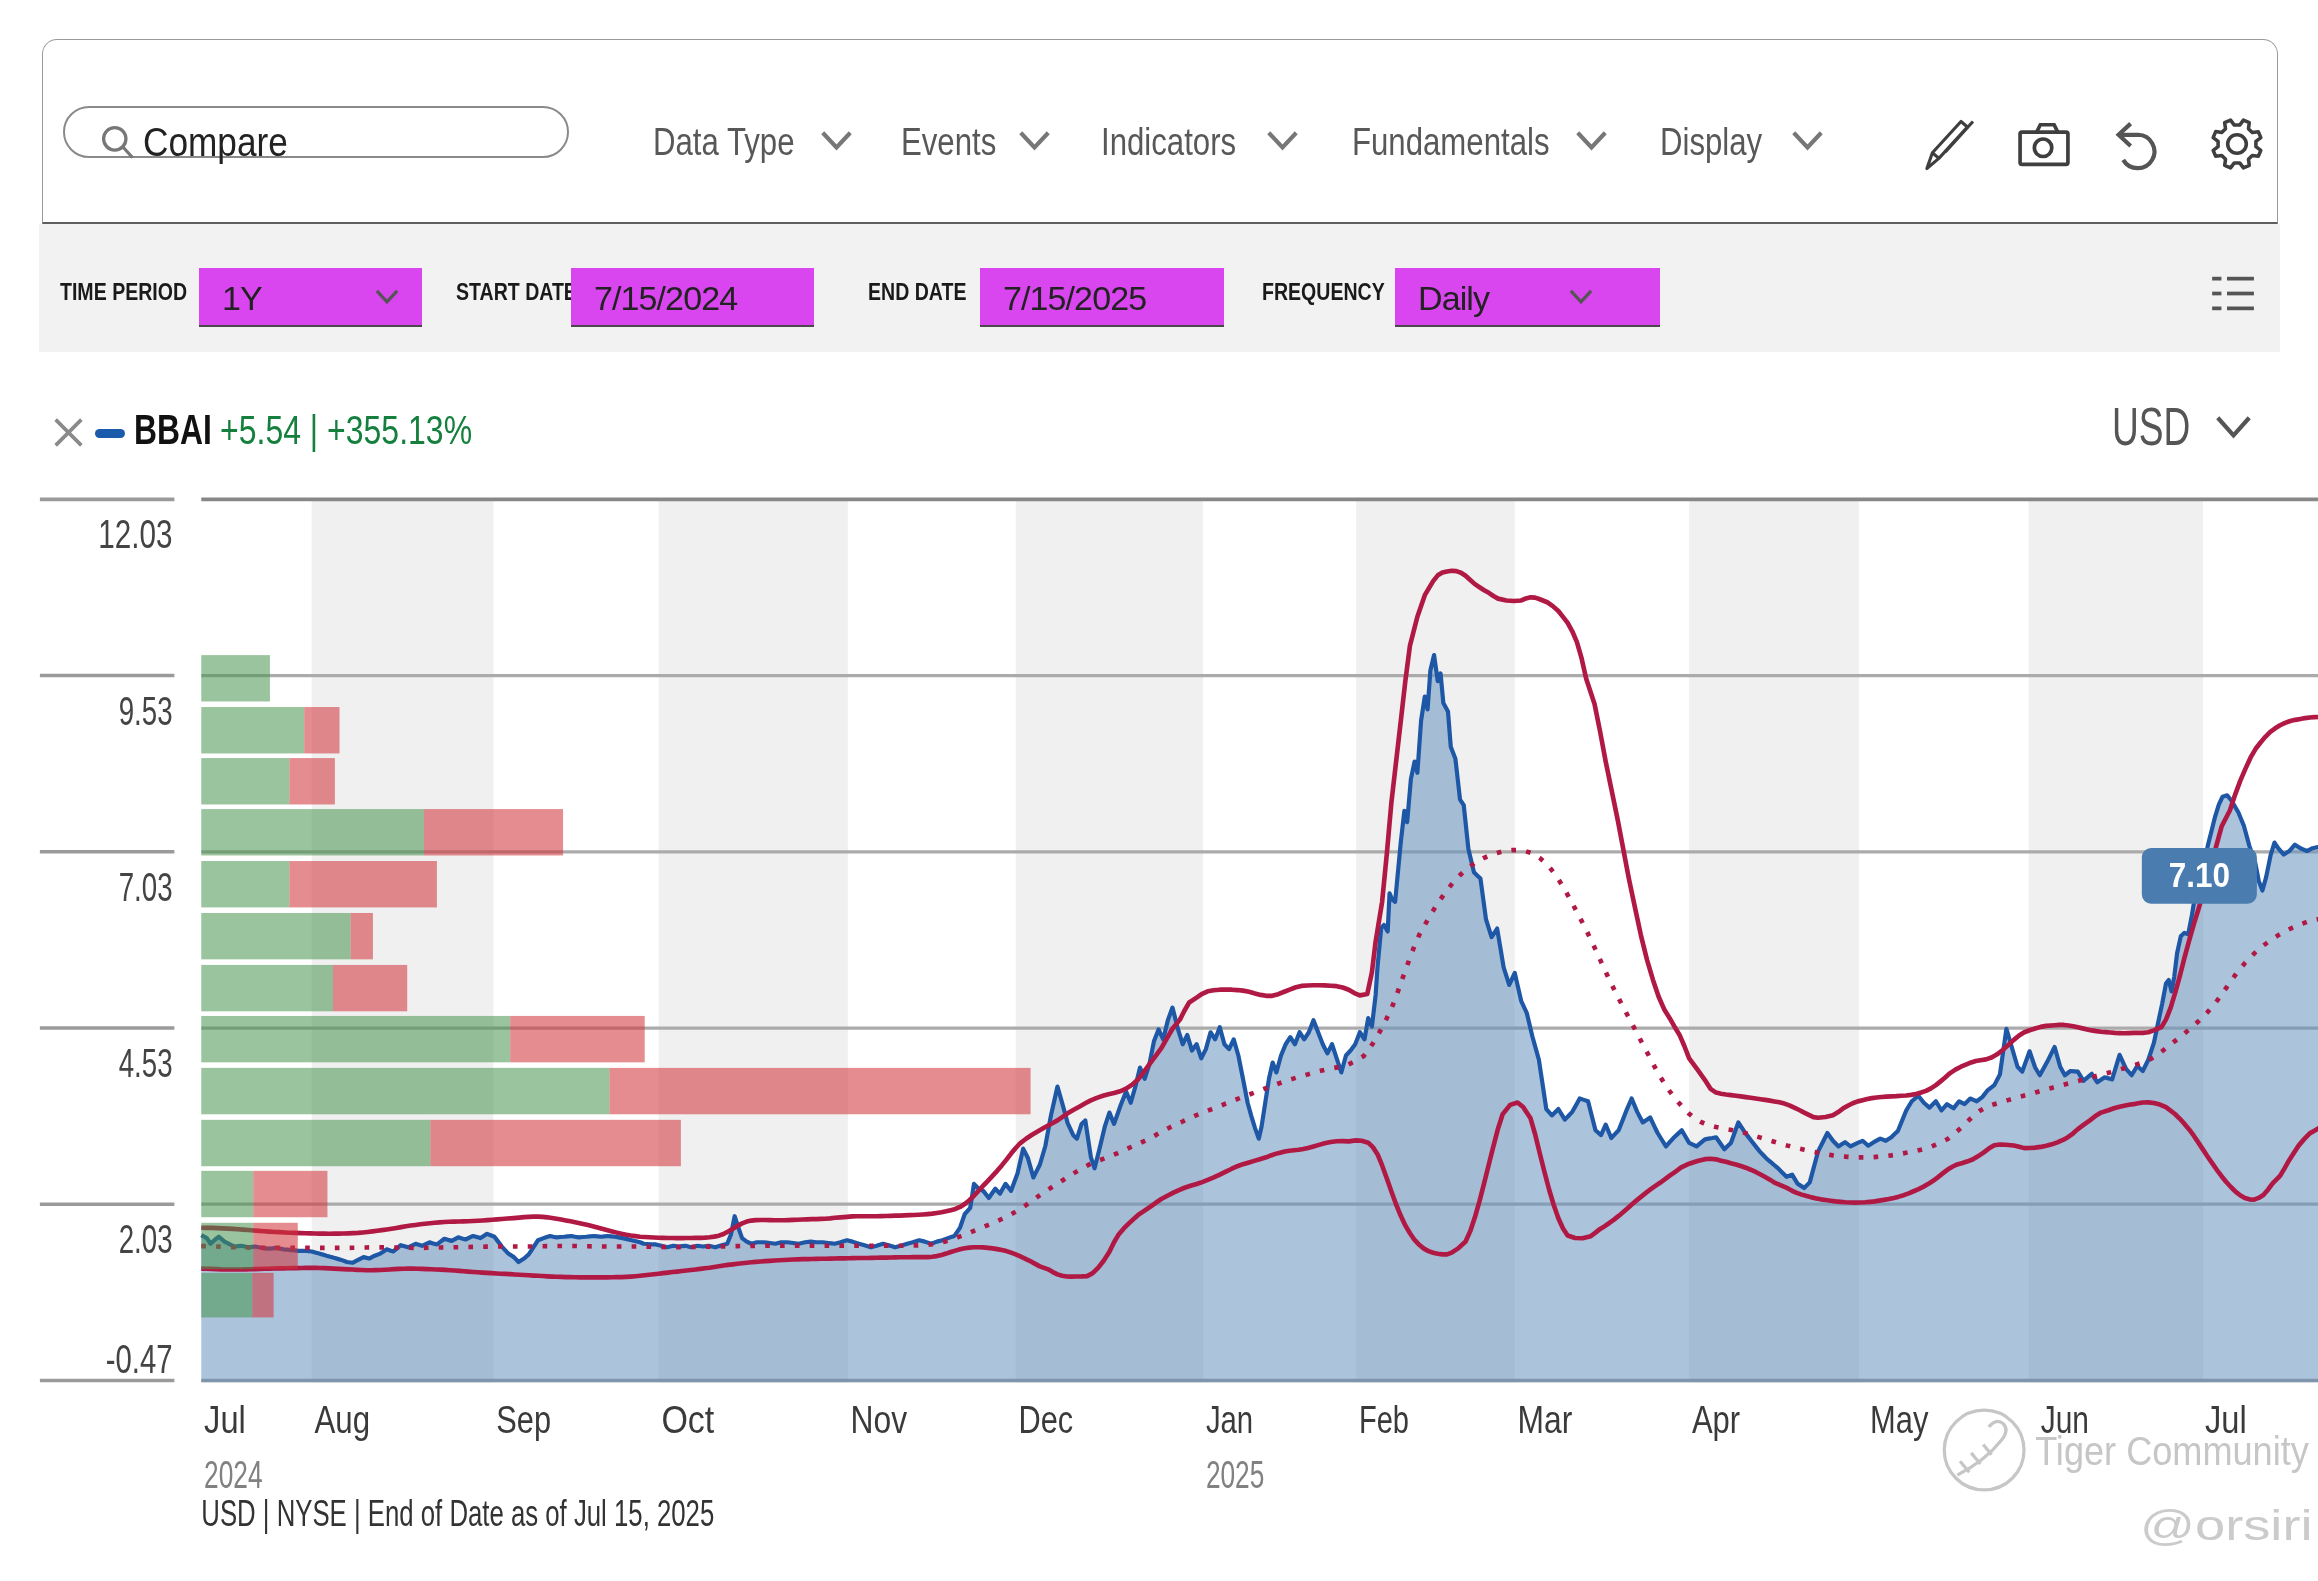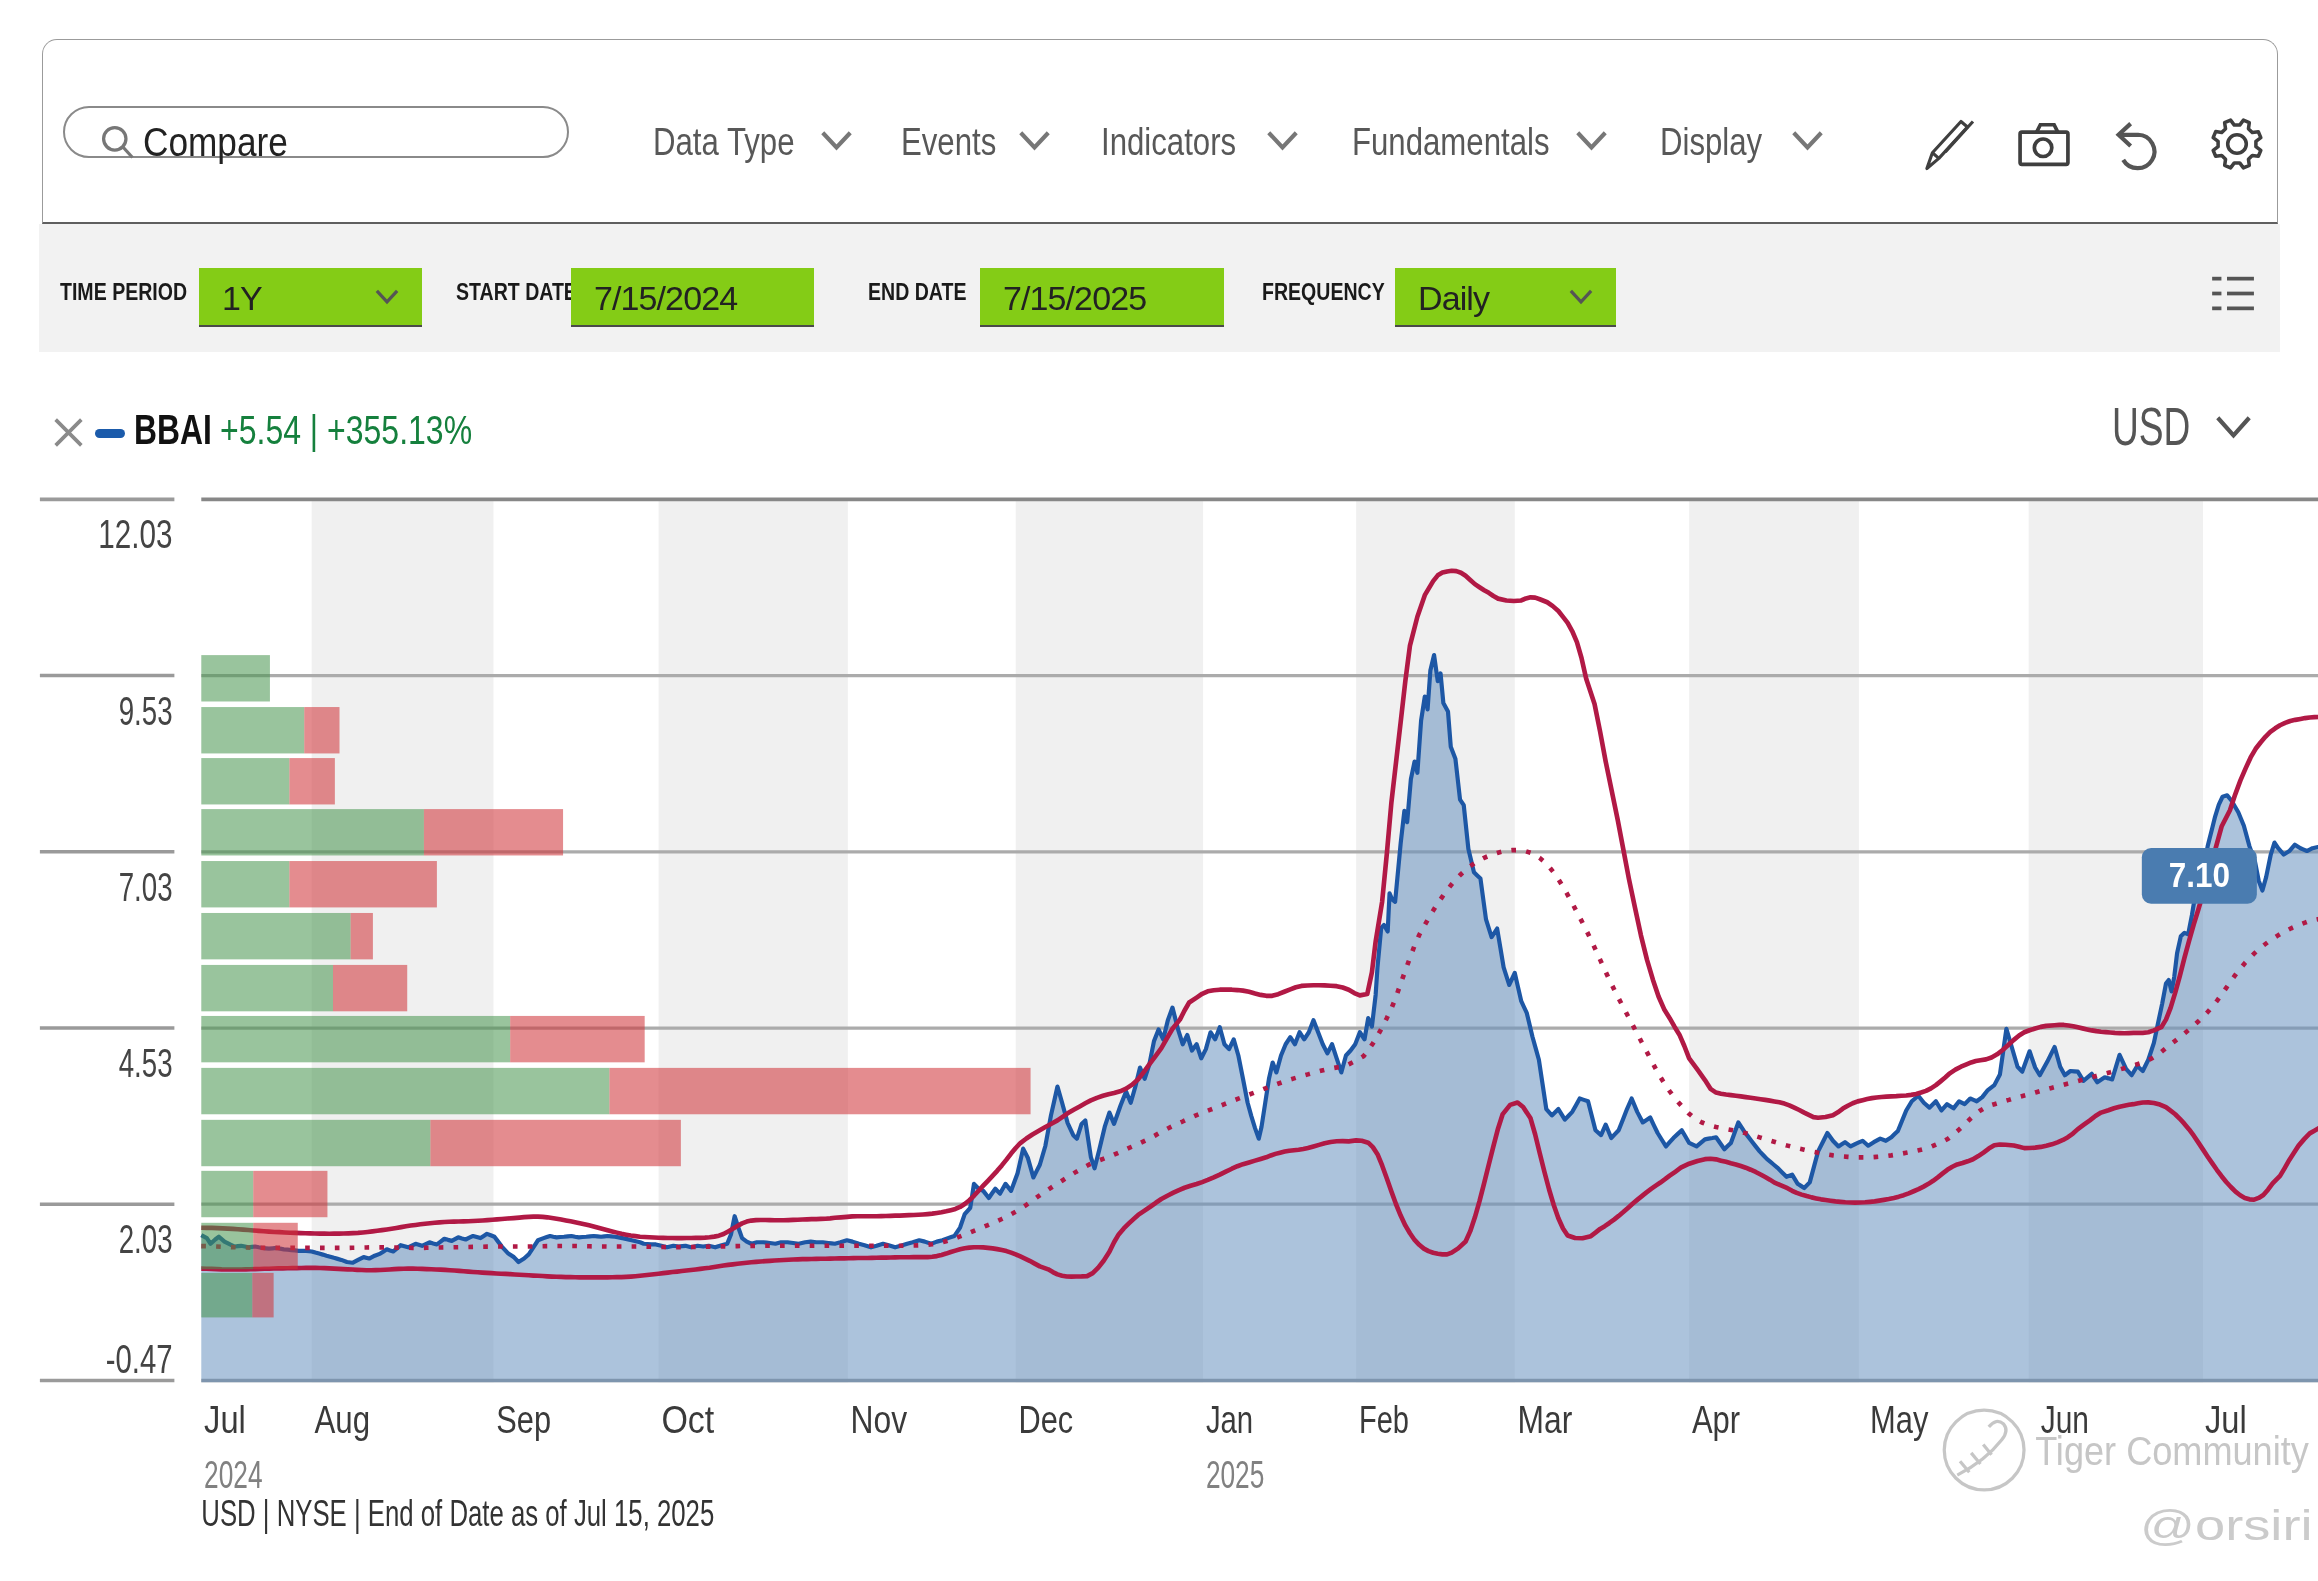--- a/index.html
+++ b/index.html
@@ -3,21 +3,21 @@
 <style>
 *{margin:0;padding:0;box-sizing:border-box}
 body{width:2319px;height:1582px;background:#fff;font-family:"Liberation Sans",sans-serif;position:relative;overflow:hidden}
 .card{position:absolute;left:42px;top:39px;width:2236px;height:185px;background:#fff;border:1.9px solid #9b9b9b;border-bottom:2.8px solid #5f5f5f;border-radius:15px 15px 0 0}
 .pill{position:absolute;left:19.5px;top:66px;width:506px;height:52px;border:2.8px solid #8a8a8a;border-radius:35px}
 .pill span{position:absolute;left:78px;top:12px;font-size:40px;color:#222;transform:scaleX(0.88);transform-origin:0 0}
 .menu{position:absolute;top:81px;font-size:38px;color:#585858;transform:scaleX(0.82);transform-origin:0 50%}
 .chev{position:absolute;top:89px}
 .bar2{position:absolute;left:39px;top:224px;width:2241px;height:128px;background:#f2f2f2}
 .lbl{position:absolute;font-size:23px;font-weight:bold;color:#1a1a1a;top:55px;transform:scaleX(0.85);transform-origin:0 50%}
-.box{position:absolute;top:44px;height:59px;background:#84cc16;border-bottom:2.8px solid #4a4a4a;font-size:34px;color:#222}
+.box{position:absolute;top:44px;height:59px;background:#d946ef;border-bottom:2.8px solid #4a4a4a;font-size:34px;color:#222}
 .box span{position:absolute;left:23px;top:11px;letter-spacing:-0.9px}
 .legend{position:absolute;top:399px;left:0;width:2290px;height:65px}
 </style></head>
 <body>
 <div class="card">
 <div class="pill">
       <svg style="position:absolute;left:33px;top:15px" width="41" height="41" viewBox="0 0 44 44">
         <circle cx="18" cy="17" r="12" fill="none" stroke="#777" stroke-width="3.5"></circle>
         <line x1="27" y1="26" x2="37" y2="37" stroke="#777" stroke-width="3.5"></line>
       </svg>
@@ -80,21 +80,21 @@
     </div>
 <div class="lbl" style="left:417px">START DATE</div>
 <div class="box" style="left:532px;width:243px">
       <span>7/15/2024</span>
     </div>
 <div class="lbl" style="left:829px">END DATE</div>
 <div class="box" style="left:941px;width:244px">
       <span>7/15/2025</span>
     </div>
 <div class="lbl" style="left:1223px">FREQUENCY</div>
-<div class="box" style="left:1356px;width:221px">
+<div class="box" style="left:1356px;width:265px">
       <span>Daily</span>
       <svg style="position:absolute;left:174px;top:20.4px" width="24" height="16.7" viewBox="0 0 26 18">
         <path d="M2 3 L13 15 L24 3" fill="none" stroke="#555" stroke-width="3.5"></path>
       </svg>
     </div>
 <svg style="position:absolute;left:2173px;top:50px" width="43" height="39" viewBox="0 0 46 42">
       <g stroke="#555" stroke-width="4" fill="none">
         <line x1="0" y1="5" x2="10" y2="5"></line>
         <line x1="16" y1="5" x2="45" y2="5"></line>
         <line x1="0" y1="21" x2="10" y2="21"></line>

